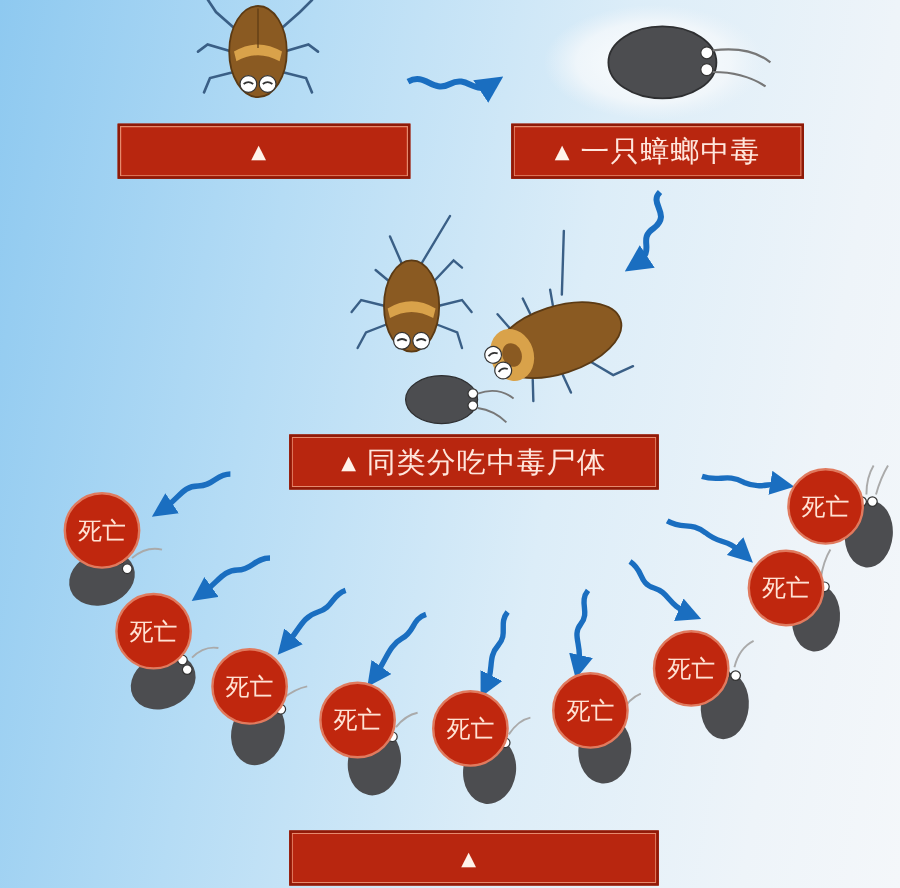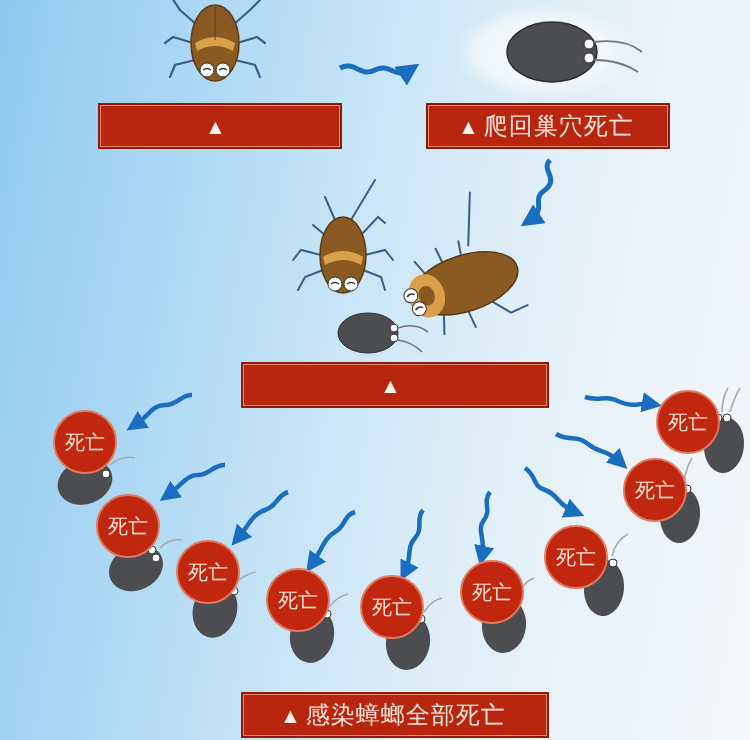--- a/index.html
+++ b/index.html
@@ -178,28 +178,28 @@
           <path d="M730,412 Q734,398 740,388" stroke="#aaa" stroke-width="1.6" fill="none"></path>
         </g>
     </g>
   </svg>
 
   <div class="label" style="left:98px; top:103px; width:240px; height:42px;">
     <span class="tri">▲</span>
   </div>
   <div class="label" style="left:426px; top:103px; width:240px; height:42px;">
     <span class="tri">▲</span>
-    <span>爬回巢穴死亡</span>
+    <span>一只蟑螂中毒</span>
   </div>
   <div class="label" style="left:241px; top:362px; width:304px; height:42px;">
     <span class="tri">▲</span>
+    <span>同类分吃中毒尸体</span>
   </div>
   <div class="label" style="left:241px; top:692px; width:304px; height:42px;">
     <span class="tri">▲</span>
-    <span>感染蟑螂全部死亡</span>
   </div>
 
   <div class="dead" style="left:53px; top:410px;">死亡</div>
   <div class="dead" style="left:96px; top:494px;">死亡</div>
   <div class="dead" style="left:176px; top:540px;">死亡</div>
   <div class="dead" style="left:266px; top:568px;">死亡</div>
   <div class="dead" style="left:360px; top:575px;">死亡</div>
   <div class="dead" style="left:460px; top:560px;">死亡</div>
   <div class="dead" style="left:544px; top:525px;">死亡</div>
   <div class="dead" style="left:623px; top:458px;">死亡</div>

